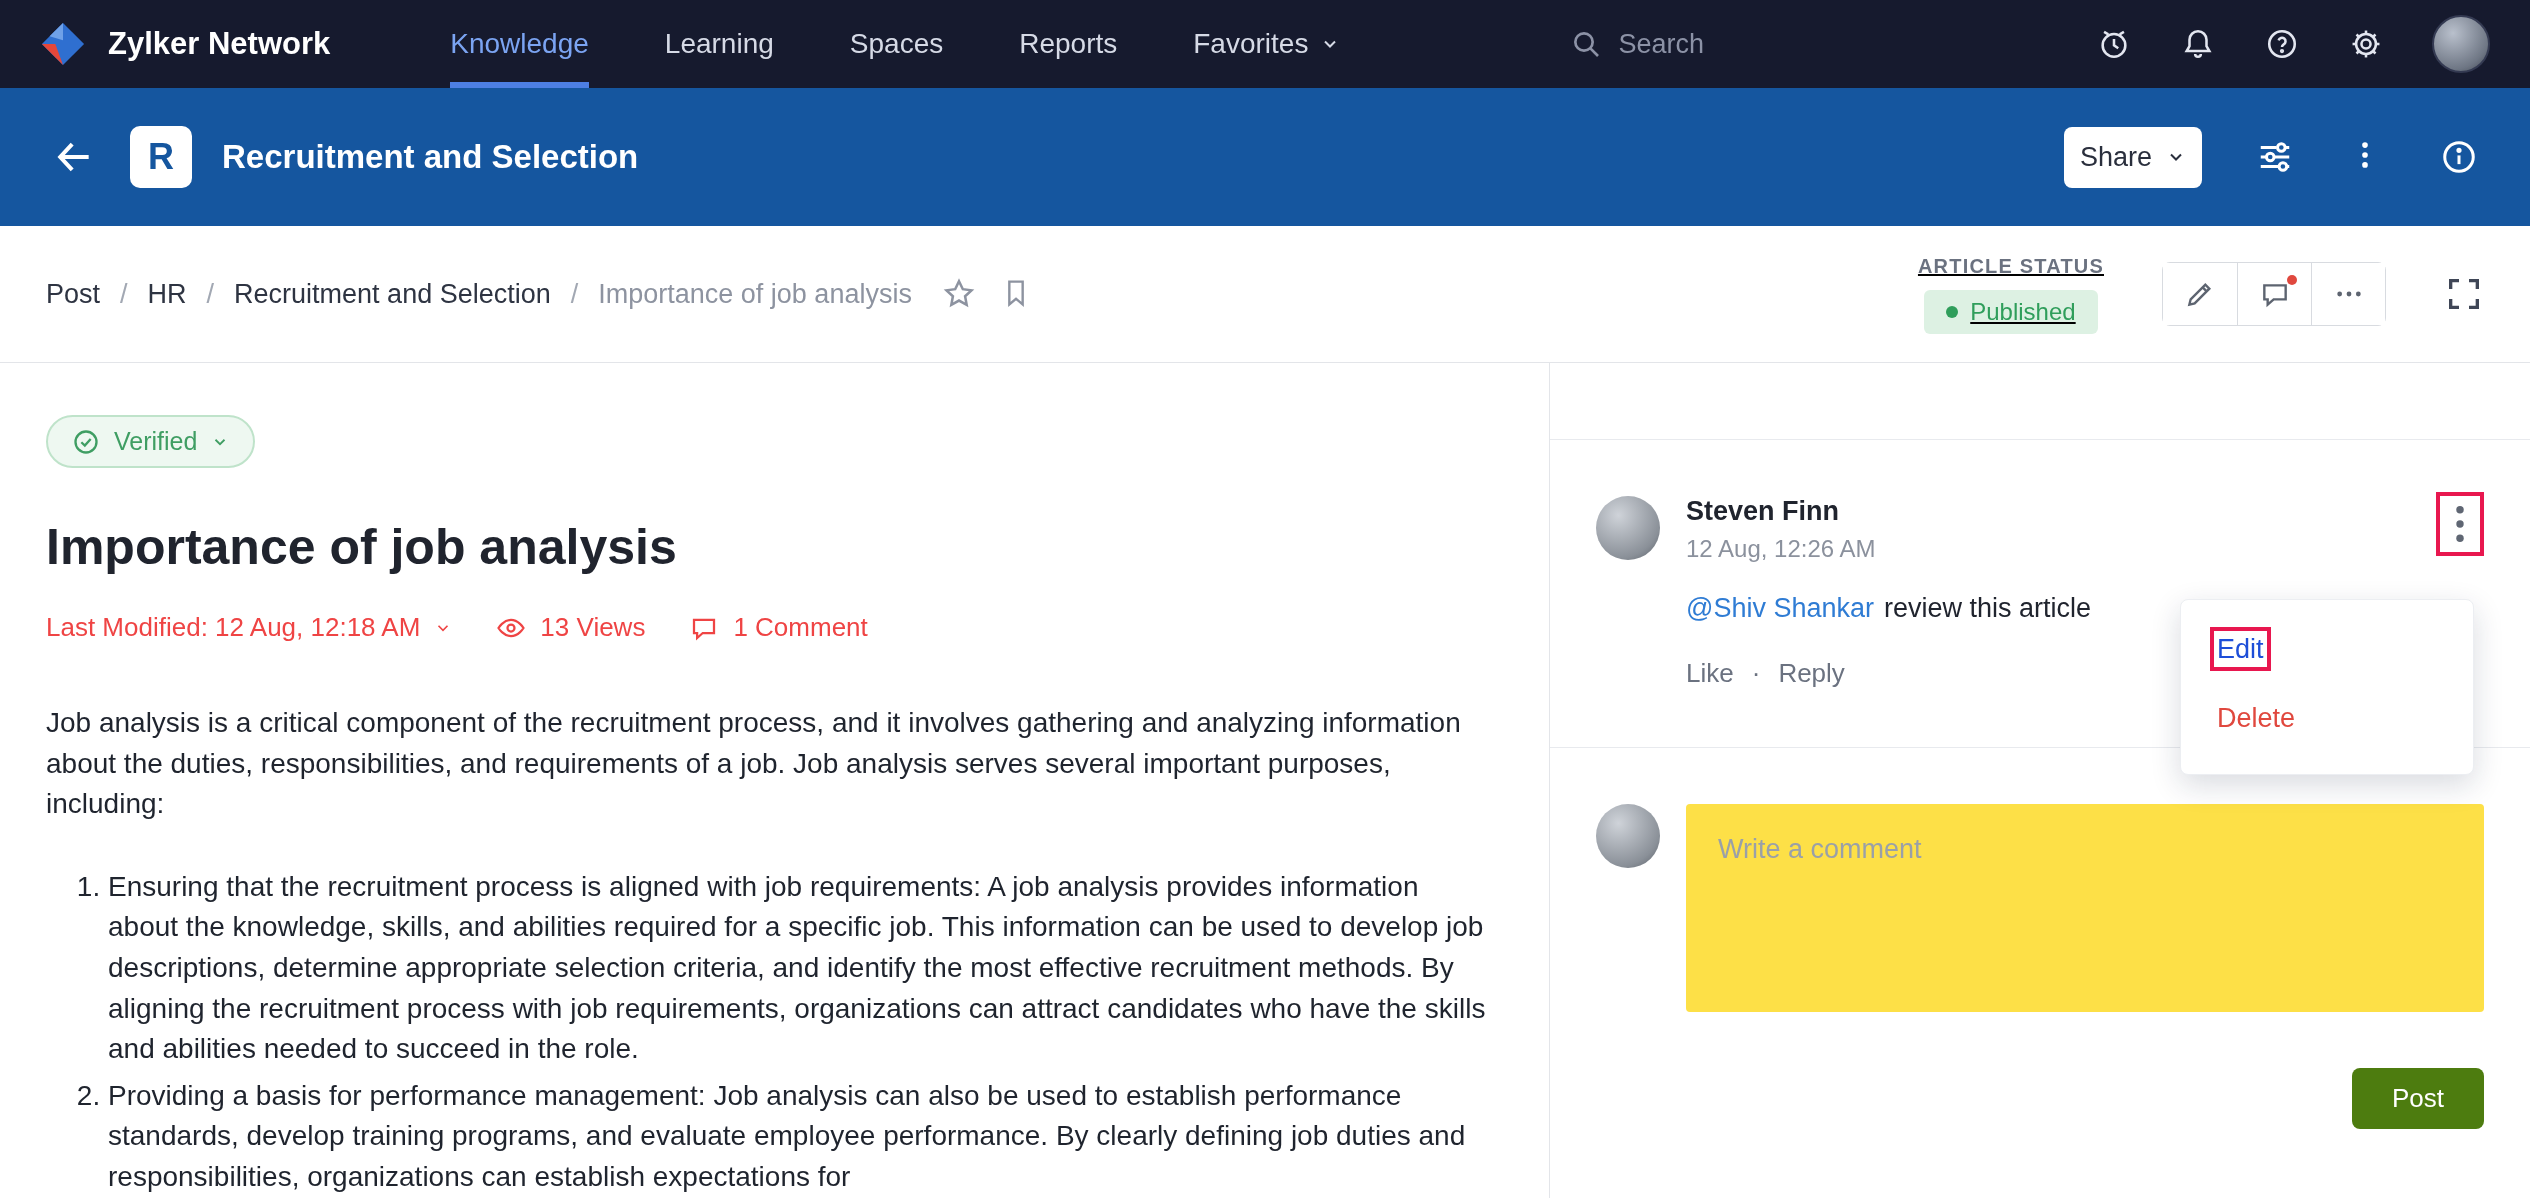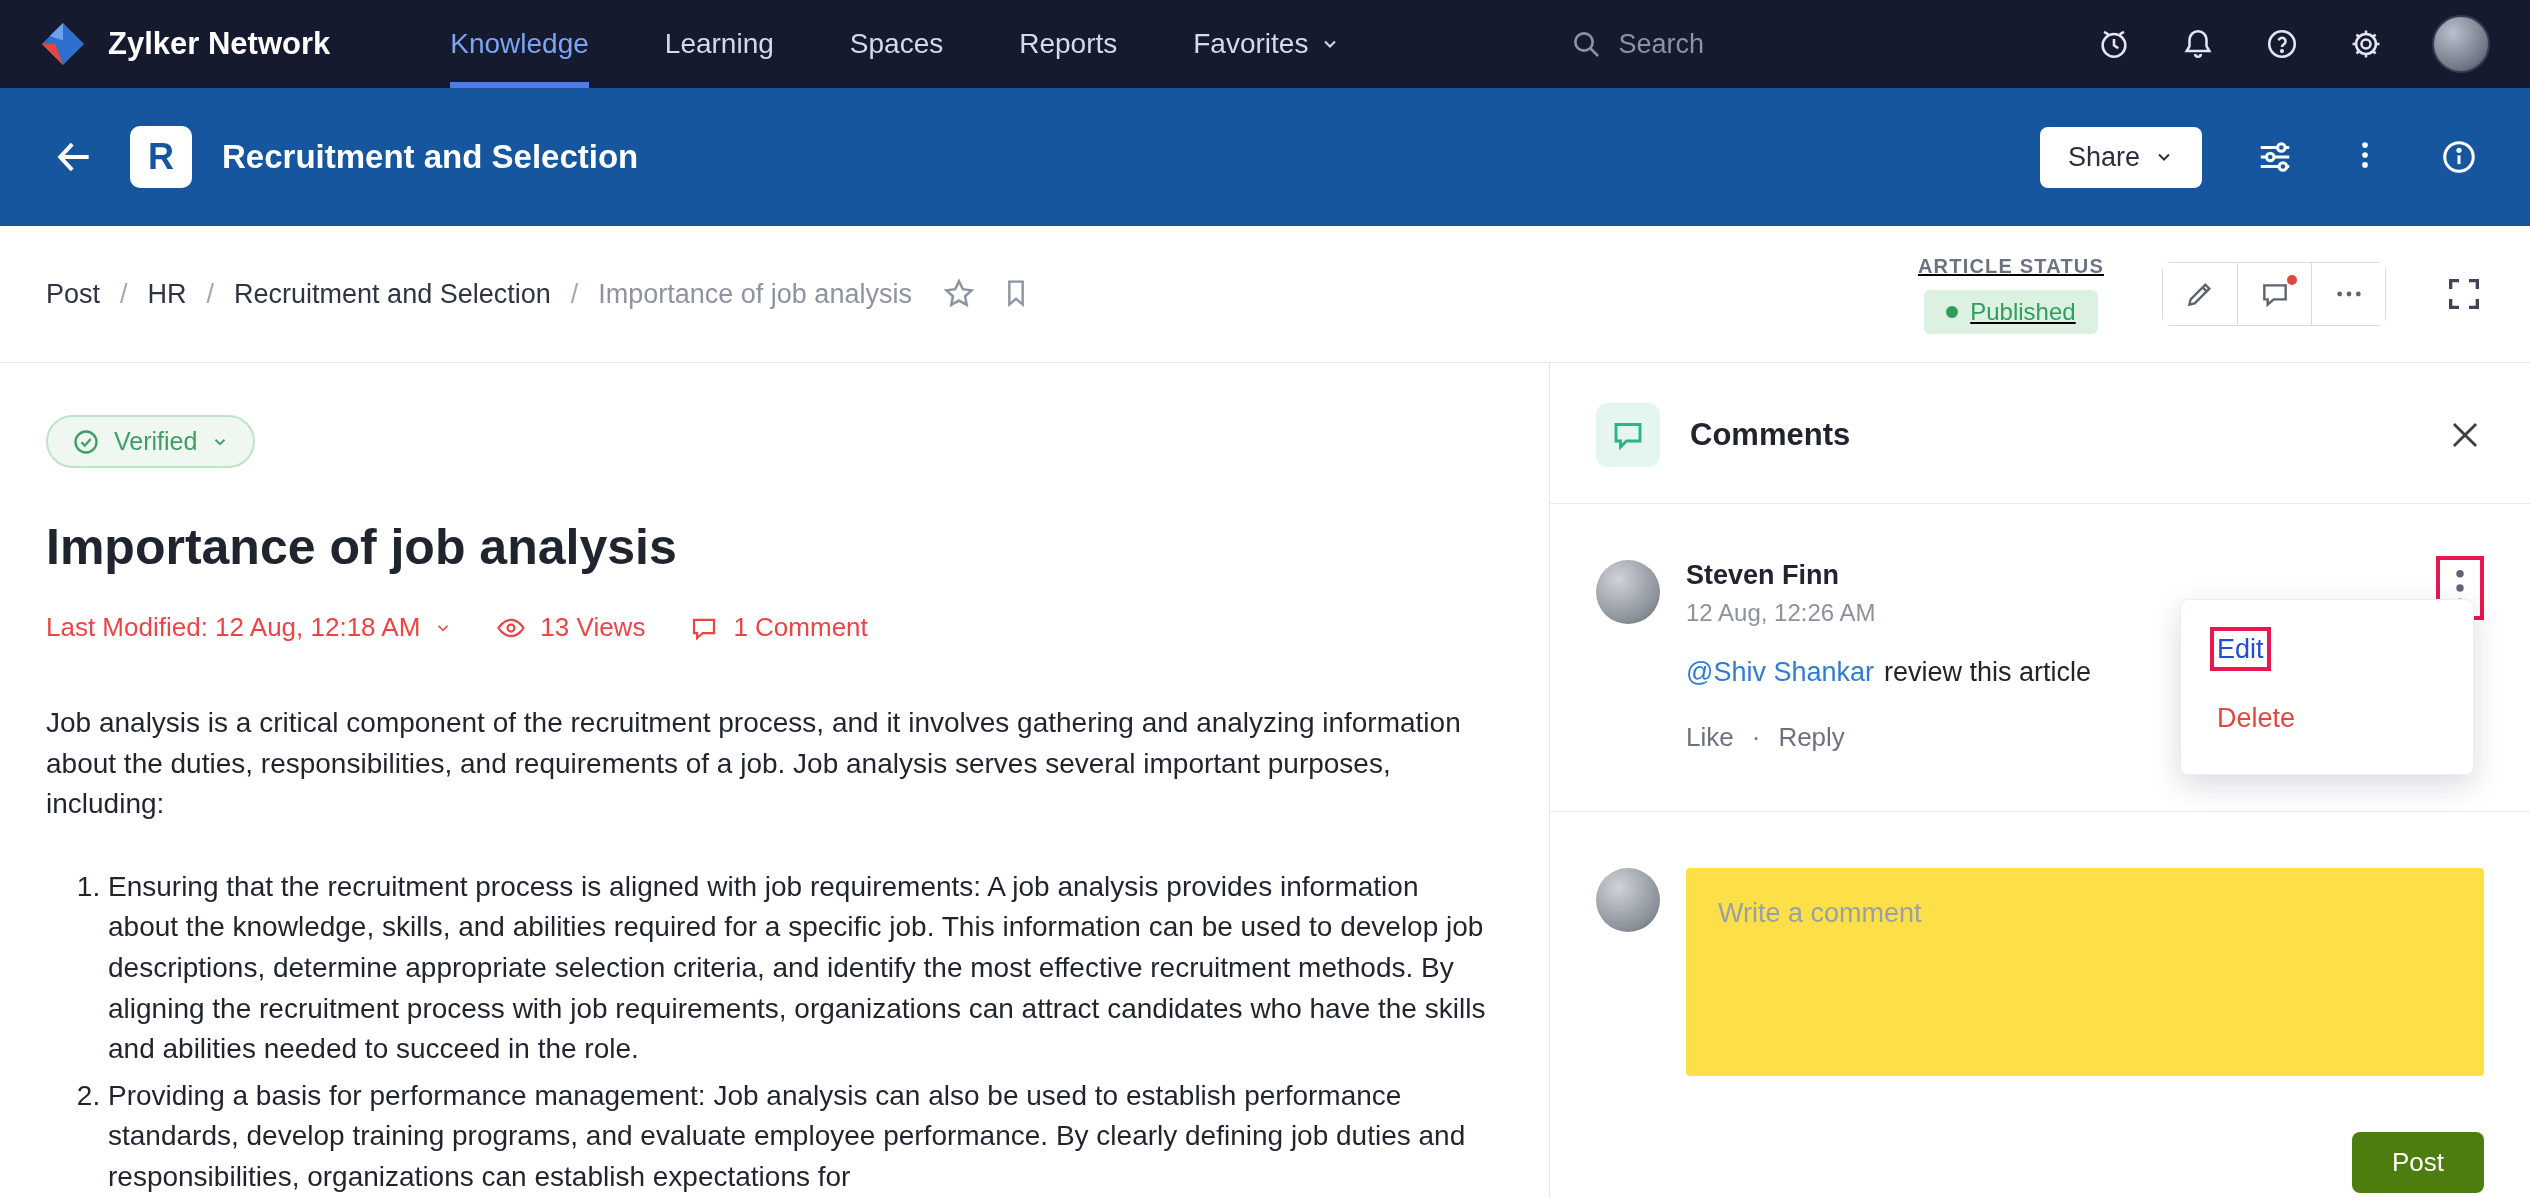--- a/index.html
+++ b/index.html
@@ -20,21 +20,21 @@
   .top-icons { display:flex; align-items:center; gap:48px; margin-left:auto; }
   .top-icon { width:36px; height:36px; color:#e3e6f0; display:flex; align-items:center; justify-content:center; cursor:pointer; }
   .avatar { width:58px; height:58px; border-radius:50%; background:radial-gradient(circle at 35% 30%, #b9c0cc, #6e7684 70%, #3d434e); border:2px solid #343a52; }
 
   
   .subheader { height:138px; background:#15569f; display:flex; align-items:center; padding:0 52px; color:#fff; }
   .back-icon { width:44px; height:44px; color:#fff; cursor:pointer; }
   .r-badge { width:62px; height:62px; background:#fff; color:#15569f; border-radius:10px; display:flex; align-items:center; justify-content:center; font-size:36px; font-weight:700; margin:0 30px 0 34px; }
   .sub-title { font-size:33px; font-weight:600; }
   .sub-actions { margin-left:auto; display:flex; align-items:center; gap:54px; }
-  .share-btn { background:#fff; color:#2a2f3d; border:none; border-radius:8px; padding:15px 28px; font-size:27px; display:flex; align-items:center; gap:14px; cursor:pointer; font-family:inherit; }
+  .share-btn { background:#fff; color:#2a2f3d; border:none; border-radius:8px; padding:15px 16px; font-size:27px; display:flex; align-items:center; gap:14px; cursor:pointer; font-family:inherit; }
   .sub-icon { width:38px; height:38px; color:#fff; cursor:pointer; }
 
   
   .crumb-row { height:137px; display:flex; align-items:center; padding:0 46px; border-bottom:1px solid #e3e5e9; background:#fff; }
   .crumbs { display:flex; align-items:center; gap:20px; font-size:27px; color:#2e3442; }
   .crumb { cursor:pointer; white-space:nowrap; }
   .crumb-sep { color:#a2a8b3; }
   .crumb-current { color:#8d93a0; cursor:default; }
   .crumb-icons { display:flex; align-items:center; gap:24px; margin-left:30px; color:#8d93a0; }
   .crumb-icon { width:34px; height:34px; cursor:pointer; }
@@ -352,34 +352,20 @@
       <div class="article-body">
         <p>Job analysis is a critical component of the recruitment process, and it involves gathering and analyzing information about the duties, responsibilities, and requirements of a job. Job analysis serves several important purposes, including:</p>
         <ol>
           <li>Ensuring that the recruitment process is aligned with job requirements: A job analysis provides information about the knowledge, skills, and abilities required for a specific job. This information can be used to develop job descriptions, determine appropriate selection criteria, and identify the most effective recruitment methods. By aligning the recruitment process with job requirements, organizations can attract candidates who have the skills and abilities needed to succeed in the role.</li>
           <li>Providing a basis for performance management: Job analysis can also be used to establish performance standards, develop training programs, and evaluate employee performance. By clearly defining job duties and responsibilities, organizations can establish expectations for</li>
         </ol>
       </div>
     </article>
 
     <aside class="comments-col">
-      <div class="comments-head">
-        <span class="comments-badge">
-          <svg viewBox="0 0 24 24" fill="none" stroke="currentColor" stroke-width="1.9" width="36" height="36">
-              <path d="M4 5h16v11H11l-4 4v-4H4z"></path>
-            </svg>
-        </span>
-        <span class="comments-title">Comments</span>
-        <span class="close-icon">
-          <svg viewBox="0 0 24 24" fill="none" stroke="currentColor" stroke-width="1.8" width="38" height="38">
-              <line x1="5" y1="5" x2="19" y2="19"></line>
-              <line x1="19" y1="5" x2="5" y2="19"></line>
-            </svg>
-        </span>
-      </div>
       <div class="comments-divider"></div>
 
       <div class="comment">
         <span class="c-avatar"></span>
         <div>
           <div class="c-name">Steven Finn</div>
           <div class="c-time">12 Aug, 12:26 AM</div>
           <div class="c-text">
             <span class="mention">@Shiv Shankar</span><span>review this article</span>
           </div>

